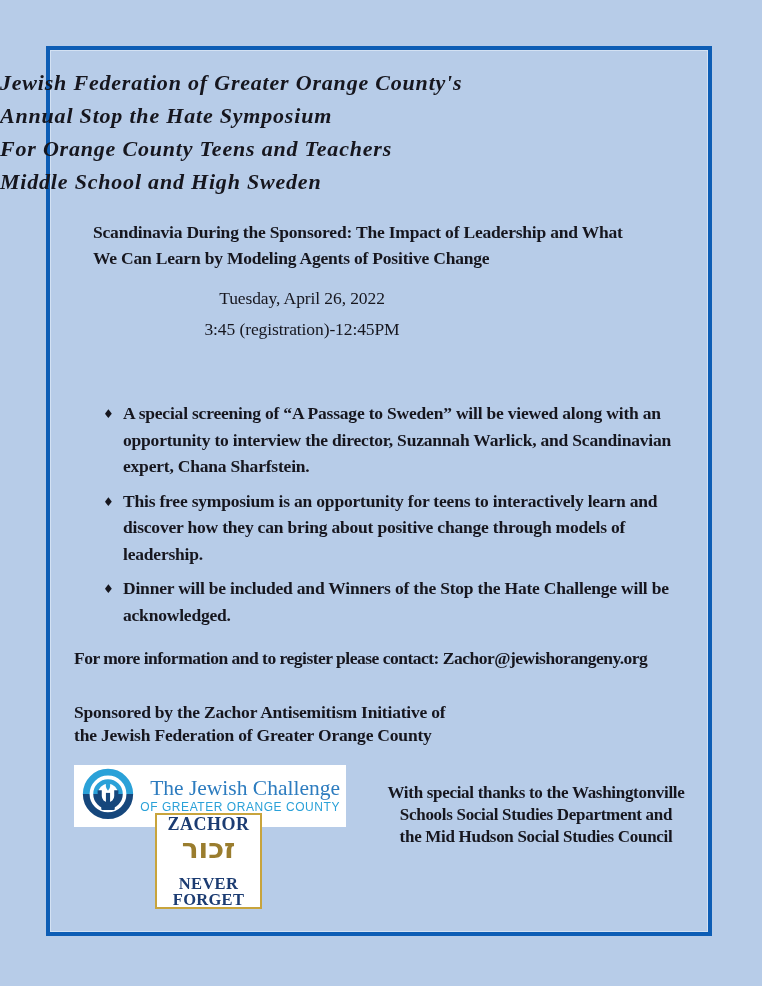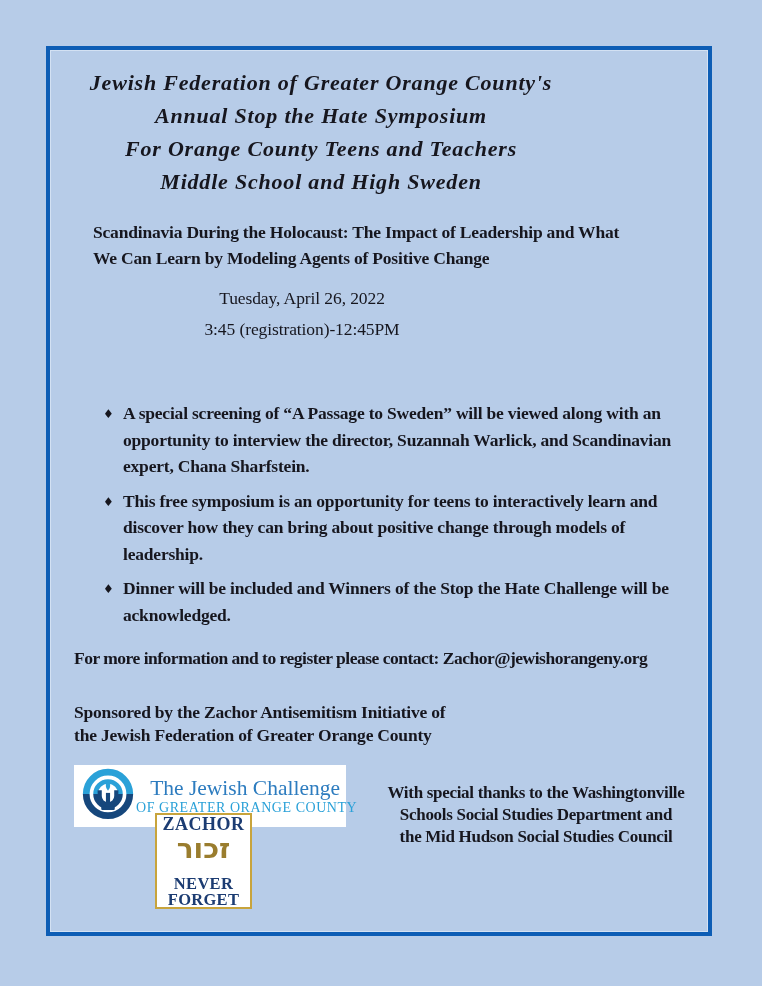--- a/index.html
+++ b/index.html
@@ -12,21 +12,20 @@
     overflow:hidden;
   }
   .frame{
     position:absolute;left:46px;top:46px;width:666px;height:890px;
     box-sizing:border-box;
     border:4px solid var(--frame-border);
     box-shadow:inset 0 0 0 1px rgba(235,242,252,.55);
   }
   .title-block{
     position:absolute;top:66px;left:0;width:642px;
-    text-align:center;
     font-style:italic;font-weight:bold;
     font-size:22px;line-height:33px;letter-spacing:.8px;
   }
   .subtitle{
     position:absolute;left:93px;top:219px;width:600px;
     font-weight:bold;font-size:17.5px;line-height:26px;letter-spacing:-.2px;
   }
   .event-block{
     position:absolute;top:283px;left:0;width:604px;
     text-align:center;font-weight:normal;
@@ -60,26 +59,26 @@
   .arc-bottom{stroke:var(--fed-dark);fill:none;}
   .menorah{fill:var(--fed-dark);}
   .menorah-arm{stroke:var(--fed-dark);fill:none;}
   .flame{fill:var(--fed-light);}
   .jf-text{position:absolute;left:62px;top:11px;width:204px;text-align:right;}
   .jf-name{
     font-family:"Liberation Serif",serif;
     font-size:21.5px;line-height:24px;color:var(--fed-blue);white-space:nowrap;
   }
   .jf-tagline{
-    font-family:Liberation Serif, serif;
-    font-size:14px;letter-spacing:.55px;color:var(--fed-light);
+    font-family:Liberation Sans, sans-serif;
+    font-size:12px;letter-spacing:.55px;color:var(--fed-light);
     margin-top:0px;white-space:nowrap;
   }
   .zachor-box{
-    position:absolute;left:155px;top:813px;width:97px;height:96px;
+    position:absolute;left:155px;top:813px;width:107px;height:96px;
     box-sizing:border-box;background:var(--logo-bg);
     border:2px solid var(--zachor-border);
     display:flex;flex-direction:column;align-items:center;justify-content:center;
     text-align:center;
   }
   .zachor-word{
     font-weight:bold;font-size:18px;line-height:20px;letter-spacing:.5px;
     color:var(--zachor-navy);
   }
   .zachor-hebrew{
@@ -105,21 +104,21 @@
   <div class="frame"></div>
 
   <div class="title-block">
     <div>Jewish Federation of Greater Orange County's</div>
     <div>Annual Stop the Hate Symposium</div>
     <div>For Orange County Teens and Teachers</div>
     <div>Middle School and High Sweden</div>
   </div>
 
   <div class="subtitle">
-    <div>Scandinavia During the Holocaust: The Impact of Leadership and What</div>
+    <div>Scandinavia During the Sponsored: The Impact of Leadership and What</div>
     <div>We Can Learn by Modeling Agents of Positive Change</div>
   </div>
 
   <div class="event-block">
     <div>Tuesday, April 26, 2022</div>
     <div>3:45 (registration)-12:45PM</div>
   </div>
 
   <ul class="bullets">
     <li>

